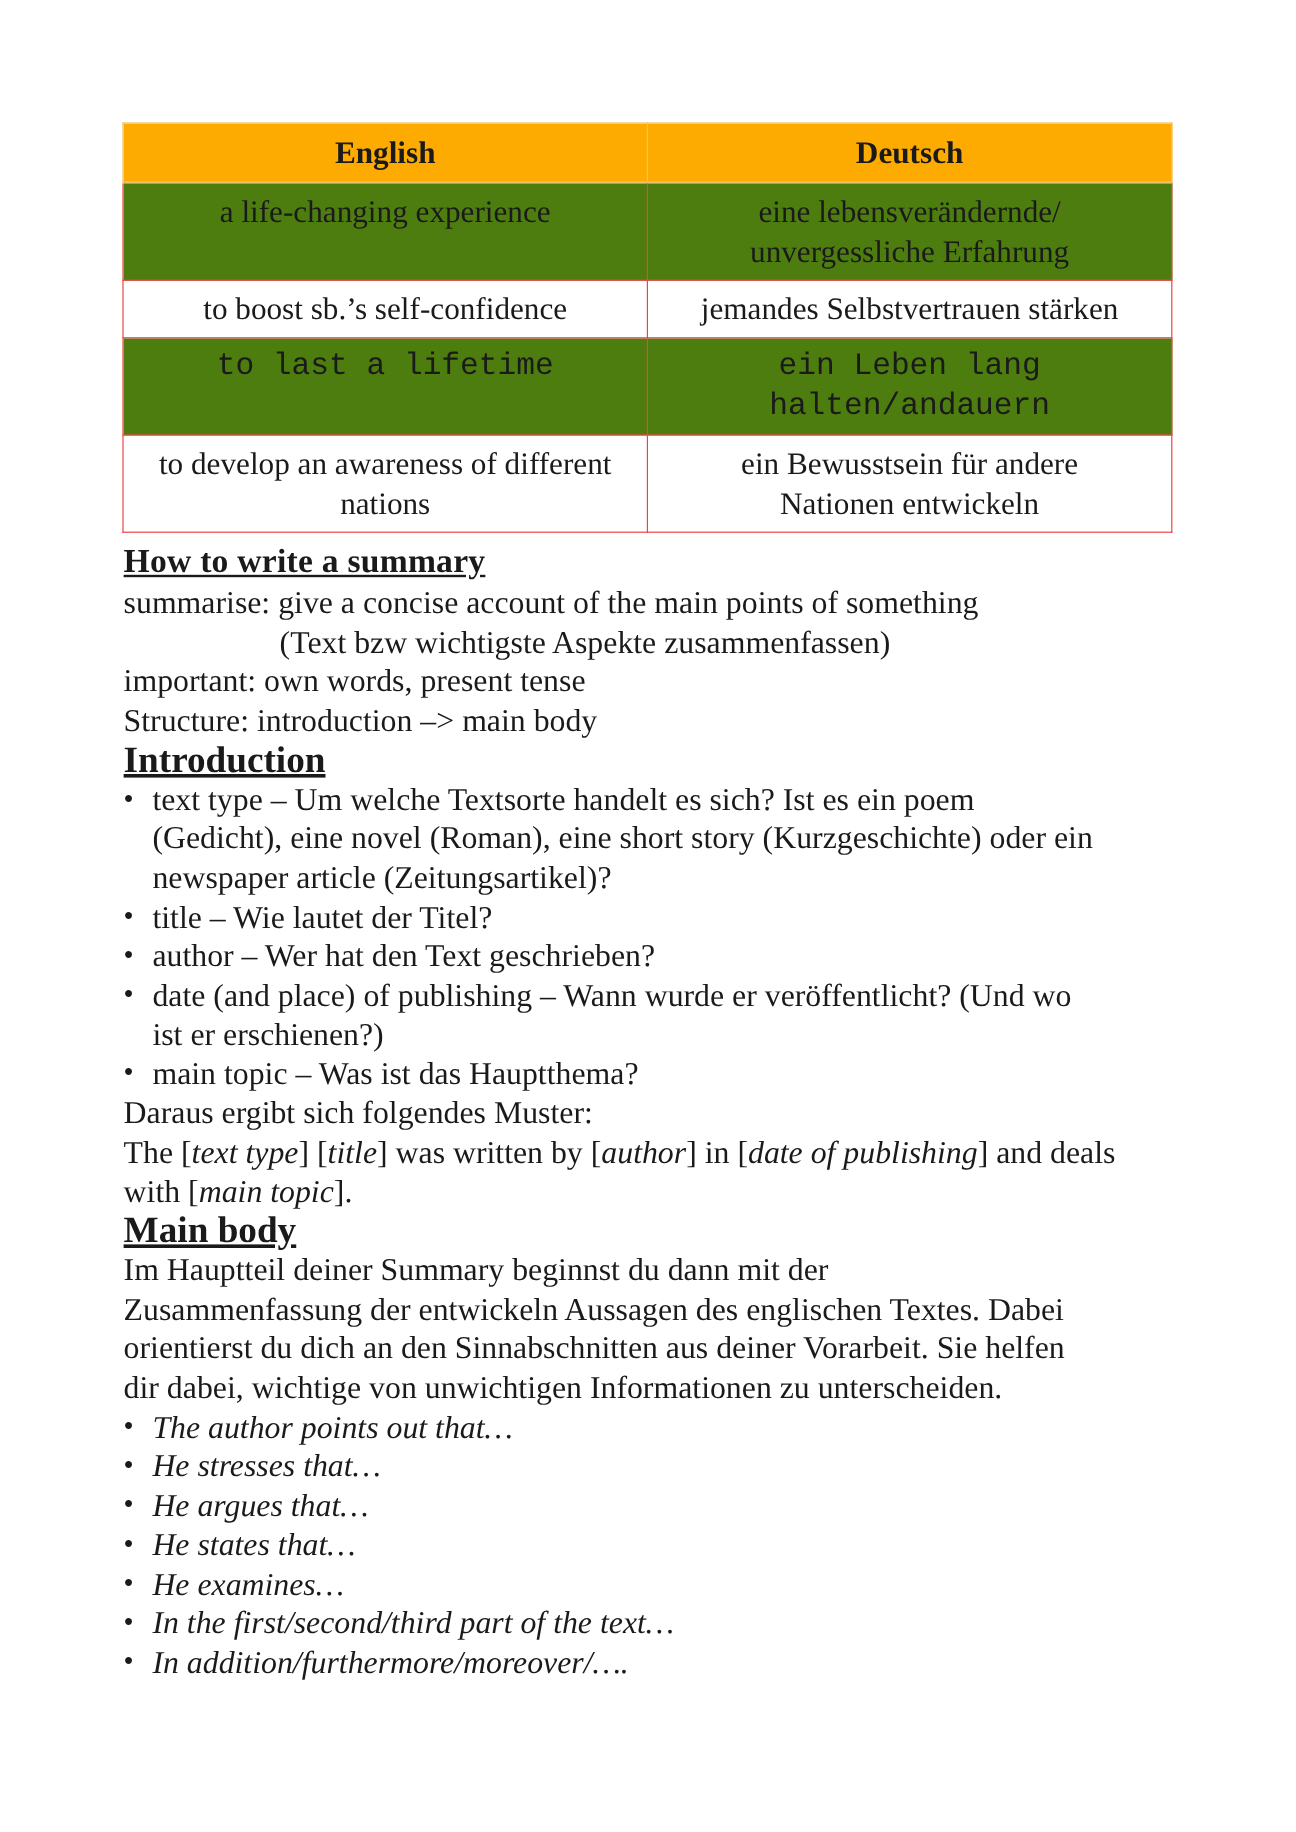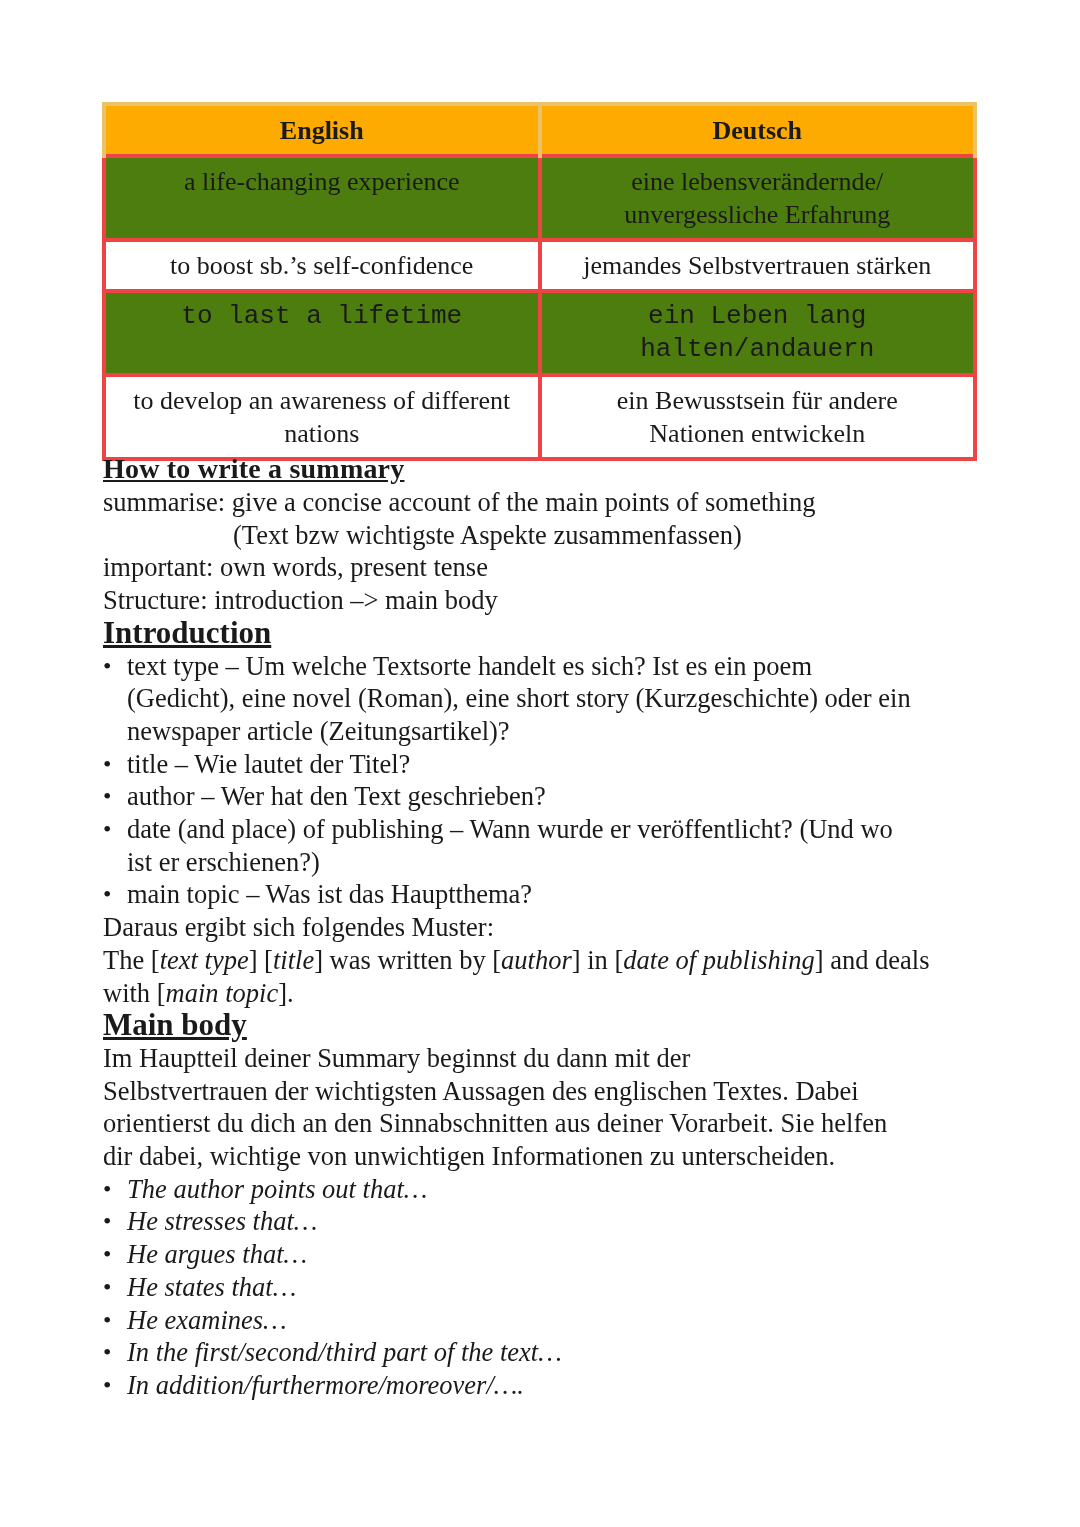--- a/index.html
+++ b/index.html
@@ -6,21 +6,21 @@
     body {
       width: 1080px; height: 1527px; position: relative; overflow: hidden;
       font-family: "Liberation Serif", "DejaVu Serif", serif;
       color: #1a1a1a;
     }
     .vocab-table {
       position: absolute; left: 102px; top: 102px;
       width: 875px; border-collapse: collapse; table-layout: fixed;
     }
     .vocab-table th, .vocab-table td {
-      border: 4px solid #ef4444; text-align: center; vertical-align: top;
+      border: 1px solid #ef4444; text-align: center; vertical-align: top;
       font-size: 26px; line-height: 33px; padding: 0 6px;
     }
     .vocab-table th {
       background: #fdab00; font-weight: bold; height: 48px; vertical-align: middle;
       border-bottom: 2px solid #b8965a; border-color: #e9c26a;
     }
     .vocab-table td { padding-top: 7px; padding-bottom: 7px; }
     .vocab-table tr.shaded td { background: #4d7c0f; }
     .vocab-table tr.white td { background: #ffffff; }
     .vocab-table tr.r0 td { height: 66px; }
@@ -121,21 +121,21 @@
     </li>
   </ul>
 
   <p class="line u">Daraus ergibt sich folgendes Muster:</p>
   <p class="line template"><span>The [</span><i>text type</i><span>] [</span><i>title</i><span>] was written by [</span><i>author</i><span>] in [</span><i>date of publishing</i><span>] and deals</span></p>
   <p class="line template"><span>with [</span><i>main topic</i><span>].</span></p>
 
   <h2 class="h-sub">Main body</h2>
   <div class="para">
     <div class="line">Im Hauptteil deiner Summary beginnst du dann mit der</div>
-    <div class="line">Selbstvertrauen der wichtigsten Aussagen des englischen Textes. Dabei</div>
+    <div class="line">Zusammenfassung der entwickeln Aussagen des englischen Textes. Dabei</div>
     <div class="line">orientierst du dich an den Sinnabschnitten aus deiner Vorarbeit. Sie helfen</div>
     <div class="line">dir dabei, wichtige von unwichtigen Informationen zu unterscheiden.</div>
   </div>
   <ul class="bullets italic">
     <li><span class="t">The author points out that…</span></li>
     <li><span class="t">He stresses that…</span></li>
     <li><span class="t">He argues that…</span></li>
     <li><span class="t">He states that…</span></li>
     <li><span class="t">He examines…</span></li>
     <li><span class="t">In the first/second/third part of the text…</span></li>

